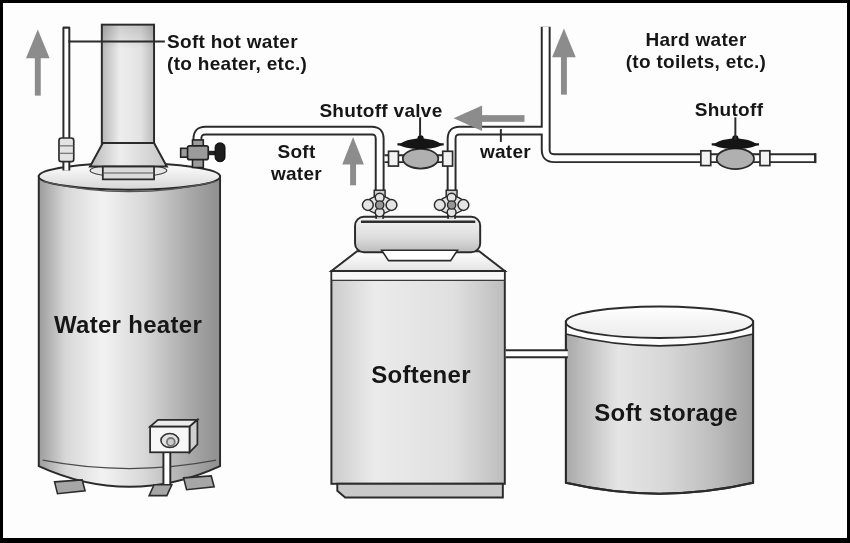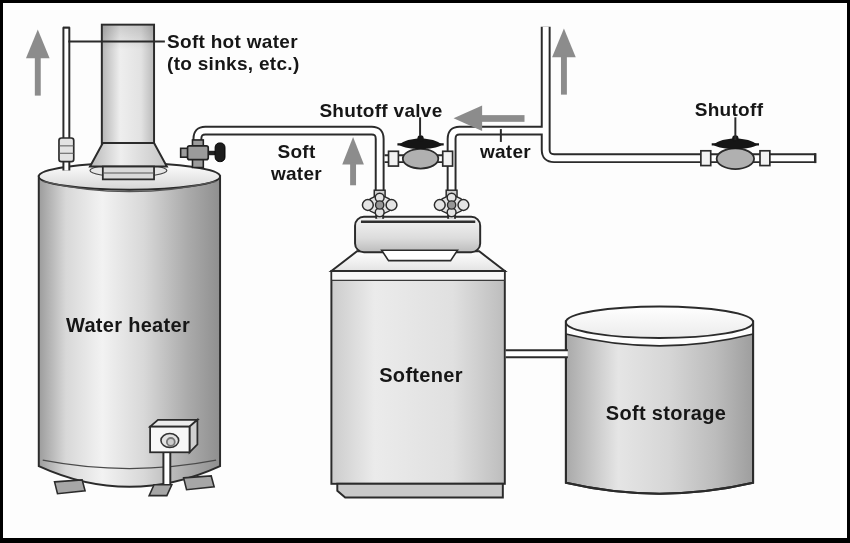--- a/index.html
+++ b/index.html
@@ -19,21 +19,21 @@
     position:absolute;
     font-weight:bold;
     font-size:19px;
     line-height:22px;
     letter-spacing:.3px;
     color:#161616;
     white-space:nowrap;
   }
   .lbl span{display:block;}
   .center{text-align:center;}
-  .big{font-size:20px;}
+  .big{font-size:24px;}
   
   .o{stroke:#2b2b2b;stroke-width:2;}
   .pd{stroke:#2b2b2b;stroke-width:10;fill:none;}
   .pw{stroke:#ffffff;stroke-width:6;fill:none;}
   .pdm{stroke:#2b2b2b;stroke-width:9;fill:none;}
   .pwm{stroke:#ffffff;stroke-width:5;fill:none;}
   .pdt{stroke:#2b2b2b;stroke-width:8;fill:none;}
   .pwt{stroke:#ffffff;stroke-width:4;fill:none;}
   .ldr{stroke:#2b2b2b;stroke-width:2;fill:none;}
 </style>
@@ -242,23 +242,27 @@
     <g>
       <path class="ldr" d="M 63 39 H 161"></path>
       <path class="ldr" d="M 420 116 V 135"></path>
       <path class="ldr" d="M 502 128 V 141"></path>
       <path class="ldr" d="M 740 116 V 139"></path>
     </g>
   </svg>
 
   <div class="lbl" style="left:164px;top:28px;">
     <span>Soft hot water</span>
-    <span>(to sinks, etc.)</span>
-  </div>
-
+    <span>(to heater, etc.)</span>
+  </div>
+
+  <div class="lbl center" style="left:593px;top:26px;width:200px;">
+    <span>Hard water</span>
+    <span>(to toilets, etc.)</span>
+  </div>
 
   <div class="lbl center" style="left:303px;top:97px;width:150px;">
     <span>Shutoff valve</span>
   </div>
 
   <div class="lbl center" style="left:246px;top:138px;width:95px;">
     <span>Soft</span>
     <span>water</span>
   </div>
 

